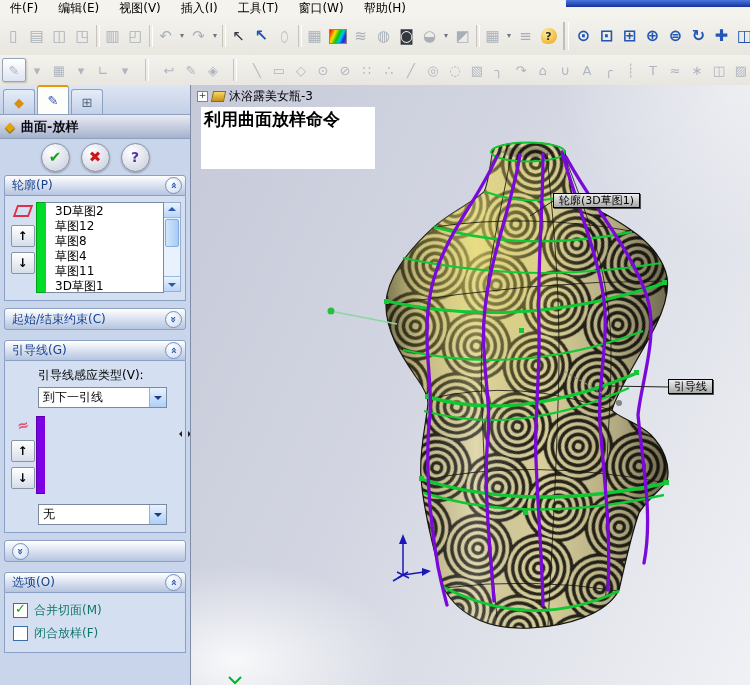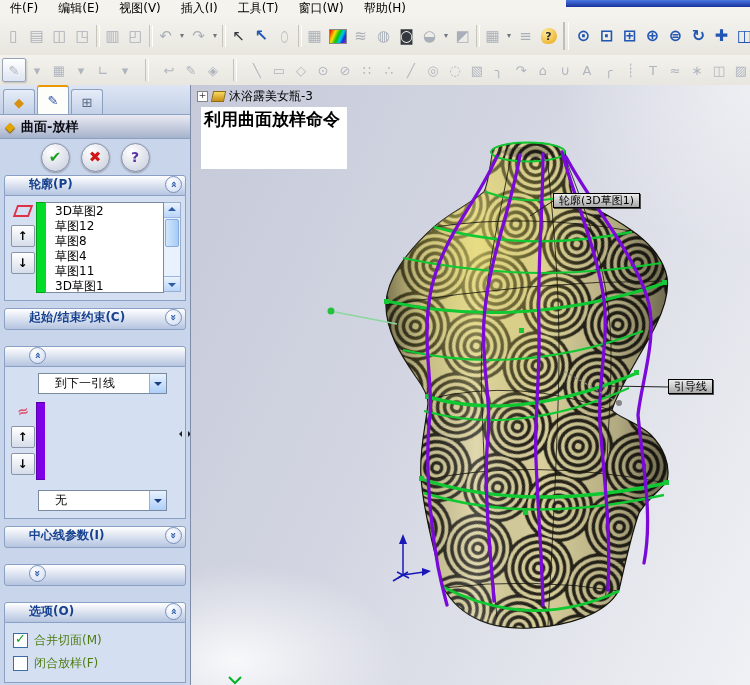--- a/index.html
+++ b/index.html
@@ -53,29 +53,29 @@
   .pm-header{height:23px;background:linear-gradient(#EAEAF2,#A6B2CC);border-bottom:1px solid #8CA0C0;
              display:flex;align-items:center;padding-left:5px;font-weight:bold;font-size:13px;color:#0A0A12}
   .pm-ico{font-style:normal;color:#E2A400;text-shadow:0 1px 1px #6A5000;margin-right:6px;font-size:13px}
   .pm-buttons{height:36px;display:flex;align-items:center;justify-content:center;gap:11px}
   .pbtn{width:27px;height:27px;border-radius:50%;border:1px solid #8690A6;
         background:radial-gradient(circle at 35% 28%,#FFFFFF,#C4CBDA);display:flex;align-items:center;
         justify-content:center;font-size:15px;font-weight:bold;box-shadow:0 1px 2px rgba(0,0,0,.3)}
   .pbtn.ok{color:#1CA020}.pbtn.cancel{color:#D01616}.pbtn.helpb{color:#5A2FA8;font-size:14px}
   .group{margin:0 4px 7px}
   .ghead{height:19px;border:1px solid #8AA0C4;border-radius:3px 3px 0 0;
-         background:linear-gradient(#FFFFFF,#B5C4E0);display:flex;align-items:flex-start;
-         padding:0 3px 0 24px;font-size:12px;font-weight:bold;color:#16418F}
+         background:linear-gradient(#FFFFFF,#B5C4E0);display:flex;align-items:center;
+         padding:0 3px 0 7px;font-size:12px;font-weight:normal;color:#16418F}
   .ghead .gl{flex:1;white-space:nowrap;overflow:hidden}
   .chev{width:15px;height:15px;border-radius:50%;border:1px solid #7A90B8;flex:0 0 auto;
         background:radial-gradient(circle at 35% 30%,#FFF,#CCDAF2);display:flex;align-items:center;justify-content:center}
   .chev::after{content:"»";display:block;color:#2B5AA8;font-weight:bold;font-size:11px;line-height:1}
   .chev.up::after{transform:rotate(-90deg)}
   .chev.down::after{transform:rotate(90deg)}
-  .group.closed{margin-bottom:16px}
+  .group.closed{margin-bottom:10px}
   .group.closed .ghead{border-radius:3px;height:20px}
   .gbody{border:1px solid #8AA0C4;border-top:none;background:#D4E0F2;padding:6px 4px 7px}
   .sel-row{display:flex;align-items:flex-start}
   .sel-left{width:27px;display:flex;flex-direction:column;align-items:center;flex:0 0 27px}
   .pf-ico{width:12px;height:8px;border:2px solid #E03048;transform:skewX(-20deg);margin:3px 0 8px}
   .g-ico{font-style:normal;color:#E05070;font-size:14px;font-weight:bold;transform:rotate(-14deg);margin:1px 0 7px}
   .mvbtn{width:22px;height:20px;border:1px solid #8894A8;border-radius:2px;margin-bottom:5px;
          background:linear-gradient(#FFFFFF,#D6DDE9);display:flex;align-items:center;justify-content:center;
          font-size:12px;font-weight:bold;color:#000}
   .bar{width:8px;flex:0 0 8px;align-self:stretch}
@@ -92,48 +92,48 @@
   .sbtn{height:14px;flex:0 0 14px;background:linear-gradient(#EAF3FE,#BAD5F8);position:relative}
   .sbtn.sup{border-bottom:1px solid #98B8E0}
   .sbtn.sdown{border-top:1px solid #98B8E0;margin-top:auto}
   .sbtn::after{content:"";position:absolute;left:4px;border:4px solid transparent}
   .sbtn.sup::after{top:4px;border-bottom-color:#2B5AA8;border-top-width:0}
   .sbtn.sdown::after{top:6px;border-top-color:#2B5AA8;border-bottom-width:0}
   .thumb{height:26px;margin:1px;background:linear-gradient(90deg,#D2E6FC,#A6CBF6);
          border:1px solid #86ACDE;border-radius:2px}
   .glabel{font-size:12px;color:#000;margin:0 0 3px 29px;white-space:nowrap}
   .combo{height:19px;background:#FFF;border:1px solid #7A8AA0;margin:0 14px 0 29px;
-         display:flex;align-items:center;font-size:12px;color:#000;padding-left:16px;position:relative}
+         display:flex;align-items:center;font-size:12px;color:#000;padding-left:4px;position:relative}
   .combo .cb{position:absolute;right:0;top:0;width:16px;height:100%;border-left:1px solid #8FB2E0;
              background:linear-gradient(#E8F2FE,#AECFF8)}
   .combo .cb::after{content:"";position:absolute;left:4px;top:8px;border:4px solid transparent;
              border-top-color:#1C3E7E;border-bottom-width:0}
   .spacer8{height:8px}.spacer10{height:10px}
-  .cbrow{display:flex;align-items:center;height:23px;padding-left:4px;font-size:12px;color:#4d7c0f}
+  .cbrow{display:flex;align-items:center;height:23px;padding-left:4px;font-size:12px;color:#0f766e}
   .cbox{width:13px;height:13px;background:#FFF;border:1px solid #3A6EA5;margin-right:6px;
         position:relative;flex:0 0 13px}
   .cbrow.checked .cbox::after{content:"✓";position:absolute;left:1px;top:-3px;color:#16A016;
         font-weight:bold;font-size:13px}
   .splitter{position:absolute;right:1px;top:345px;width:8px;height:10px}
   .splitter::before,.splitter::after{content:"";position:absolute;top:1px;border:3px solid transparent}
   .splitter::before{left:-2px;border-right-color:#222;border-left-width:0}
   .splitter::after{right:-2px;border-left-color:#222;border-right-width:0}
   
   .viewport{flex:1;position:relative;overflow:hidden;background:
       radial-gradient(ellipse 260px 150px at 8% 96%,rgba(255,255,255,.85),rgba(255,255,255,0) 65%),
       radial-gradient(ellipse 320px 280px at 100% 0%,rgba(255,255,255,.45),rgba(255,255,255,0) 60%),
       linear-gradient(115deg,#C6CAD9 0%,#D2D5E1 40%,#E3E5EC 75%,#F0F1F5 100%)}
   .viewport svg{position:absolute;left:0;top:0}
   .tree-item{position:absolute;left:6px;top:3px;display:flex;align-items:center;gap:4px;
              font-size:12px;color:#000}
   .expander{width:9px;height:9px;background:#FFF;border:1px solid #848484;font-size:9px;
             line-height:7px;text-align:center;color:#404040;flex:0 0 9px}
   .part-ico{width:11px;height:9px;background:linear-gradient(#F8D860,#C89018);
             border:1px solid #8E6E10;transform:skewX(-12deg);flex:0 0 11px}
-  .note{position:absolute;left:10px;top:22px;width:146px;height:62px;background:#FFFFFF;
+  .note{position:absolute;left:10px;top:22px;width:174px;height:62px;background:#FFFFFF;
         font-size:17px;font-weight:bold;color:#000;padding:1px 3px;box-sizing:border-box;white-space:nowrap}
   .callout{position:absolute;height:15px;line-height:13px;font-size:11px;color:#000;
            background:linear-gradient(#EDEDED,#A8A8A8);border:1px solid #000;
            box-shadow:1px 1px 0 rgba(30,30,30,.75);padding:0 5px;white-space:nowrap;box-sizing:border-box}
   .callout-profile{left:362px;top:108px}
   .callout-guide{left:477px;top:294px}
   .gc{stroke:var(--profile-curve,#0FC832)}
   .pc{stroke:var(--guide-curve,#7A0AD8)}
 </style>
 </head>
@@ -437,23 +437,25 @@
 
     <div class="group closed">
       <div class="ghead">
         <span class="gl">起始/结束约束(C)</span>
         <span class="chev down"></span>
       </div>
     </div>
 
     <div class="group">
       <div class="ghead">
+        <span class="gl">引导线(G)</span>
         <span class="chev up"></span>
       </div>
       <div class="gbody">
+        <div class="glabel">引导线感应类型(V):</div>
         <div class="combo">
           <span>到下一引线</span>
           <span class="cb"></span>
         </div>
         <div class="spacer8"></div>
         <div class="sel-row">
           <div class="sel-left">
             <i class="g-ico">≈</i>
             <span class="mvbtn">↑</span>
             <span class="mvbtn">↓</span>
@@ -461,26 +463,20 @@
           <div class="bar purple"></div>
         </div>
         <div class="spacer10"></div>
         <div class="combo">
           <span>无</span>
           <span class="cb"></span>
         </div>
       </div>
     </div>
 
-    <div class="group closed">
-      <div class="ghead">
-        <span class="gl">中心线参数(I)</span>
-        <span class="chev down"></span>
-      </div>
-    </div>
 
     <div class="group closed">
       <div class="ghead">
         <span class="chev down"></span>
       </div>
     </div>
 
     <div class="group">
       <div class="ghead">
         <span class="gl">选项(O)</span>

